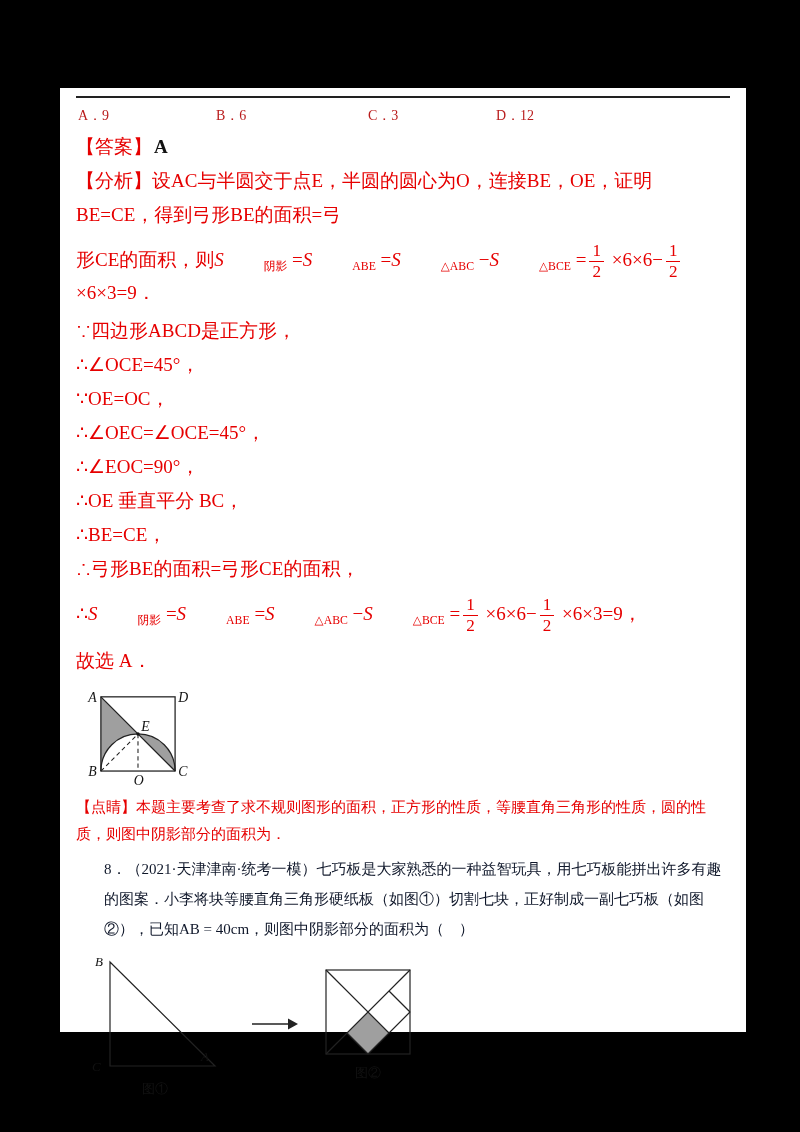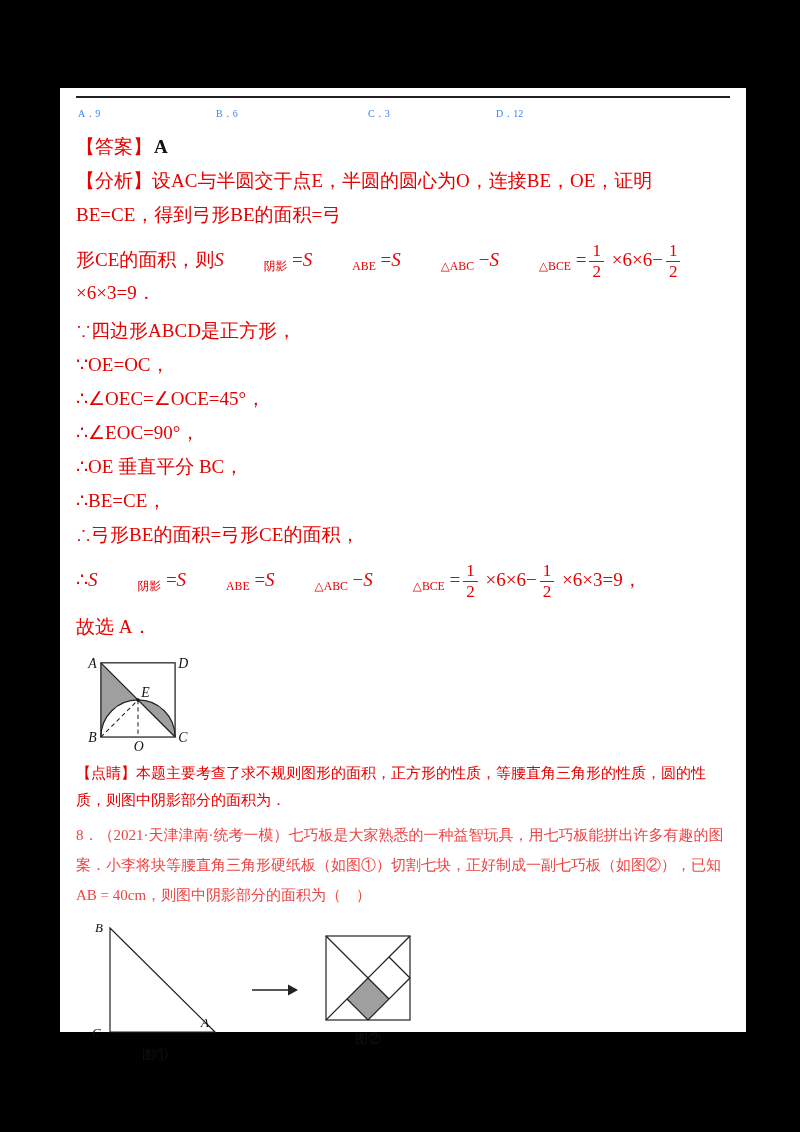--- a/index.html
+++ b/index.html
@@ -11,21 +11,21 @@
     font-family:"Liberation Serif", serif;
   }
   .page{
     position:absolute;left:60px;top:88px;
     width:686px;height:944px;
     background:var(--page,#fff);
     box-sizing:border-box;
     padding:6px 16px 0 16px;
   }
   .top-rule{height:2px;background:#222;margin:2px 0 4px 0;}
-  .options{position:relative;height:28px;font-size:10px;color:#3b82f6;}
+  .options{position:relative;height:28px;font-size:14px;color:#b91c1c;}
   .opt{position:absolute;top:5px;}
   .opt:nth-of-type(1){left:2px;}
   .opt:nth-of-type(2){left:140px;text-align:center;}
   .opt:nth-of-type(3){left:292px;}
   .opt:nth-of-type(4){left:420px;}
   .tline{font-size:19px;line-height:34px;color:#111;}
   .red{color:var(--red,#e60000);}
   .ansv{color:#111;font-weight:bold;margin-left:2px;}
   .formula{line-height:1.25;padding:9px 0 9px 0;}
   .var{font-style:italic;}
@@ -33,21 +33,21 @@
   .frac{
     display:inline-flex;flex-direction:column;
     text-align:center;vertical-align:middle;
     line-height:1.15;font-size:0.9em;margin:0 3px;
   }
   .frac .num{border-bottom:1px solid currentColor;padding:0 3px;display:block;}
   .frac .den{padding:0 3px;display:block;}
   .steps .tline{line-height:34px;}
   .fig1wrap{margin:4px 0 2px 10px;}
   .comment{font-size:15px;line-height:27px;margin-top:2px;}
-  .q8{font-size:15px;line-height:30px;color:#ef4444;margin-top:6px;}
+  .q8{font-size:15px;line-height:30px;color:#0f172a;margin-top:6px;margin-left:28px;}
   .fig2row{display:flex;align-items:center;gap:20px;margin:6px 0 0 4px;}
   .figcol{display:flex;flex-direction:column;align-items:center;}
   .caption{font-size:13px;color:#111;margin-top:2px;}
   svg text{font-family:"Liberation Serif",serif;font-style:italic;font-size:13px;fill:#111;}
   svg .edge{stroke:#222;stroke-width:1.2;fill:none;}
   svg .dash{stroke:#222;stroke-width:1;fill:none;stroke-dasharray:4 3;}
   svg .shade{fill:var(--shade,#9f9f9f);stroke:none;}
 </style>
 </head>
 <body>
@@ -83,20 +83,21 @@
     <span>×6×6</span><span>−</span><span class="frac">
         <span class="num">1</span>
         <span class="den">2</span>
       </span>
     <span>×6×3</span><span>=9．</span>
   </div>
 
 
   <div class="steps">
     <div class="tline red">∵四边形ABCD是正方形，</div>
+    <div class="tline red">∴∠OCE=45°，</div>
     <div class="tline red">∵OE=OC，</div>
     <div class="tline red">∴∠OEC=∠OCE=45°，</div>
     <div class="tline red">∴∠EOC=90°，</div>
     <div class="tline red">∴OE 垂直平分 BC，</div>
     <div class="tline red">∴BE=CE，</div>
     <div class="tline red">∴弓形BE的面积=弓形CE的面积，</div>
   </div>
 
   <div class="tline red formula">
     <span>∴</span><span class="var">S</span><sub>阴影</sub>

